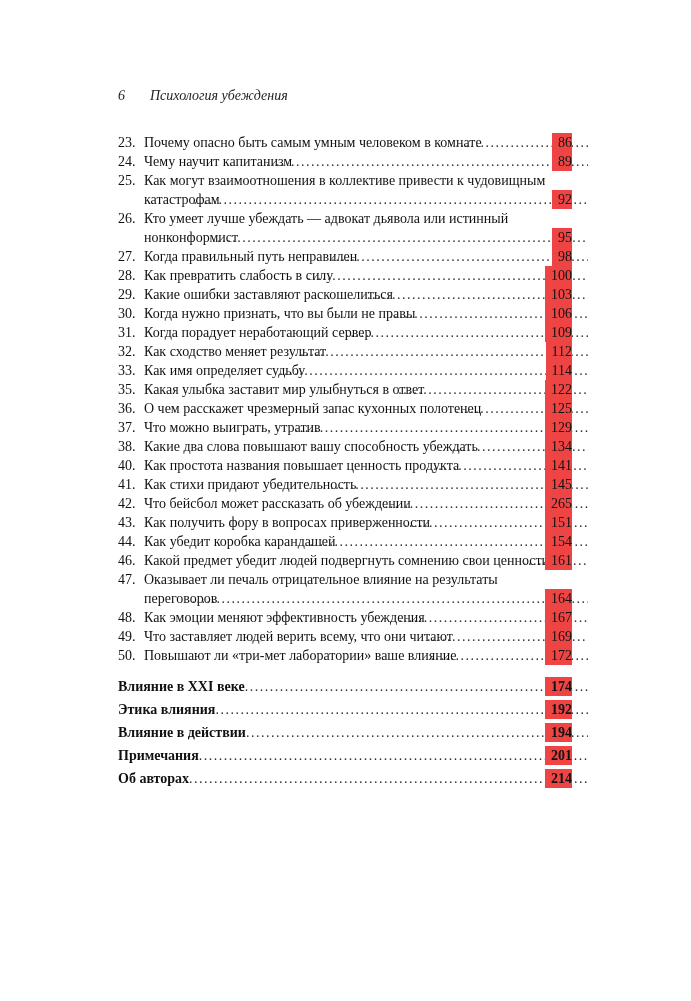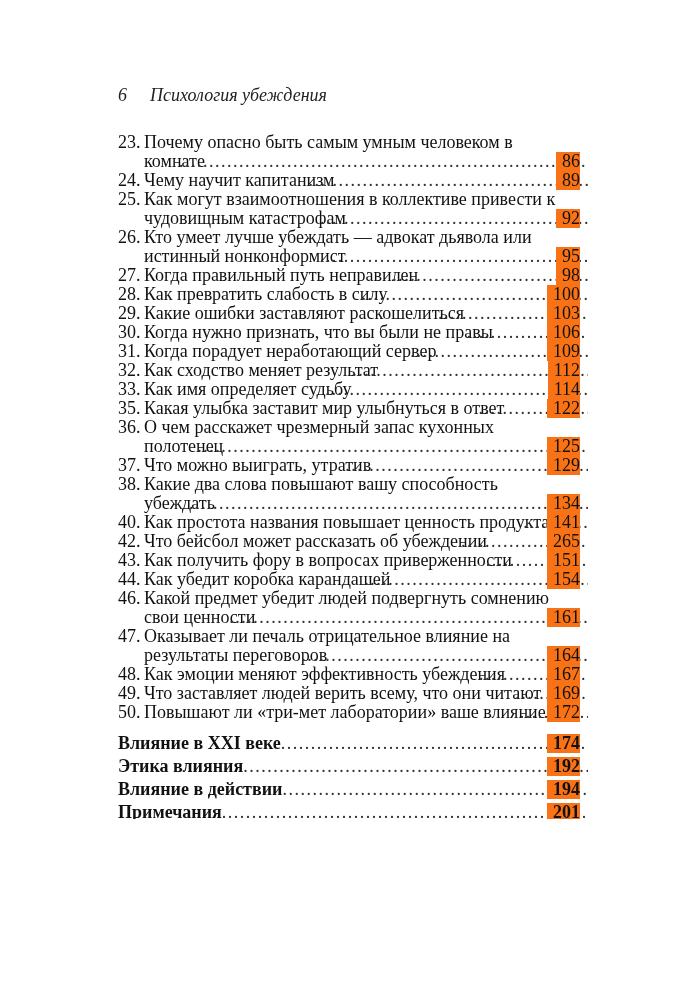--- a/index.html
+++ b/index.html
@@ -5,21 +5,21 @@
   * { margin: 0; padding: 0; box-sizing: border-box; }
   html, body { background: #ffffff; }
   .page {
     position: relative;
     width: 691px;
     height: 819px;
     margin: 0 auto;
     background: #ffffff;
     color: #111111;
     font-family: "Liberation Serif", "DejaVu Serif", serif;
-    font-size: 18px;
+    font-size: 14px;
     padding: 86px 103px 55px 118px;
     overflow: hidden;
   }
   .running-head {
     font-style: italic;
     line-height: 19px;
     margin-bottom: 28px;
     color: #222222;
   }
   .running-head .pagenum {
@@ -49,23 +49,23 @@
     overflow: visible;
     letter-spacing: 1.5px;
     color: #333333;
     font-weight: normal;
   }
   .toc-leader::after {
     content: " ........................................................................................................................................................................................";
   }
   .toc-page {
     position: absolute;
-    right: 8px;
+    right: 16px;
     bottom: 0;
-    background: #f97316;
+    background: #ef4444;
     padding-left: 6px;
     text-indent: 0;
     line-height: 19px;
   }
   .toc-sections { margin-top: 12px; }
   .toc-sections .toc-entry { margin-top: 4px; }
   .toc-sections .toc-text,
   .toc-sections .toc-page { font-weight: bold; }
 </style>
 </head>
@@ -105,20 +105,21 @@
 
   <div class="toc-entry numbered"><span class="toc-num">36.</span><span class="toc-text">О чем расскажет чрезмерный запас кухонных полотенец</span><span class="toc-leader"></span><span class="toc-page">125</span></div>
 
   <div class="toc-entry numbered"><span class="toc-num">37.</span><span class="toc-text">Что можно выиграть, утратив</span><span class="toc-leader"></span><span class="toc-page">129</span></div>
 
   <div class="toc-entry numbered"><span class="toc-num">38.</span><span class="toc-text">Какие два слова повышают вашу способность убеждать</span><span class="toc-leader"></span><span class="toc-page">134</span></div>
 
 
   <div class="toc-entry numbered"><span class="toc-num">40.</span><span class="toc-text">Как простота названия повышает ценность продукта</span><span class="toc-leader"></span><span class="toc-page">141</span></div>
 
+  <div class="toc-entry numbered"><span class="toc-num">41.</span><span class="toc-text">Как стихи придают убедительность</span><span class="toc-leader"></span><span class="toc-page">145</span></div>
 
   <div class="toc-entry numbered"><span class="toc-num">42.</span><span class="toc-text">Что бейсбол может рассказать об убеждении</span><span class="toc-leader"></span><span class="toc-page">265</span></div>
 
   <div class="toc-entry numbered"><span class="toc-num">43.</span><span class="toc-text">Как получить фору в вопросах приверженности</span><span class="toc-leader"></span><span class="toc-page">151</span></div>
 
   <div class="toc-entry numbered"><span class="toc-num">44.</span><span class="toc-text">Как убедит коробка карандашей</span><span class="toc-leader"></span><span class="toc-page">154</span></div>
 
 
   <div class="toc-entry numbered"><span class="toc-num">46.</span><span class="toc-text">Какой предмет убедит людей подвергнуть сомнению свои&nbsp;ценности</span><span class="toc-leader"></span><span class="toc-page">161</span></div>
 

